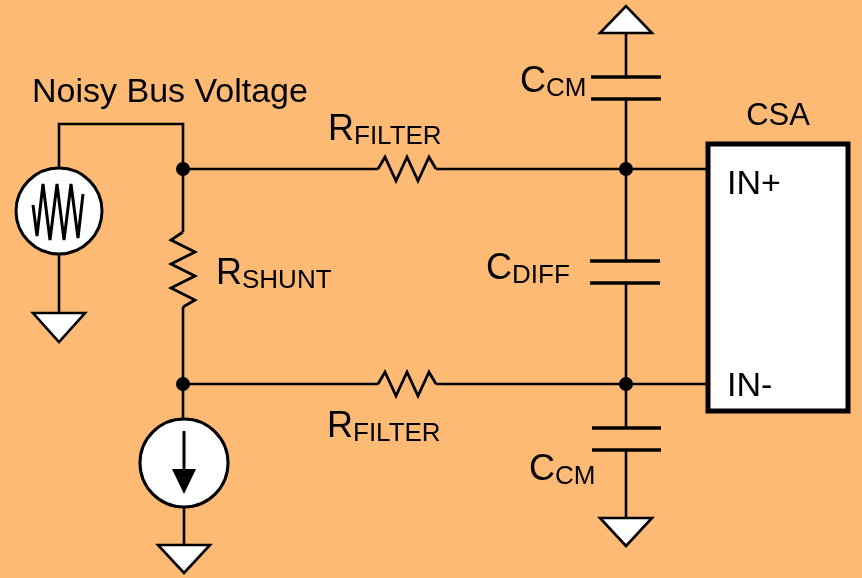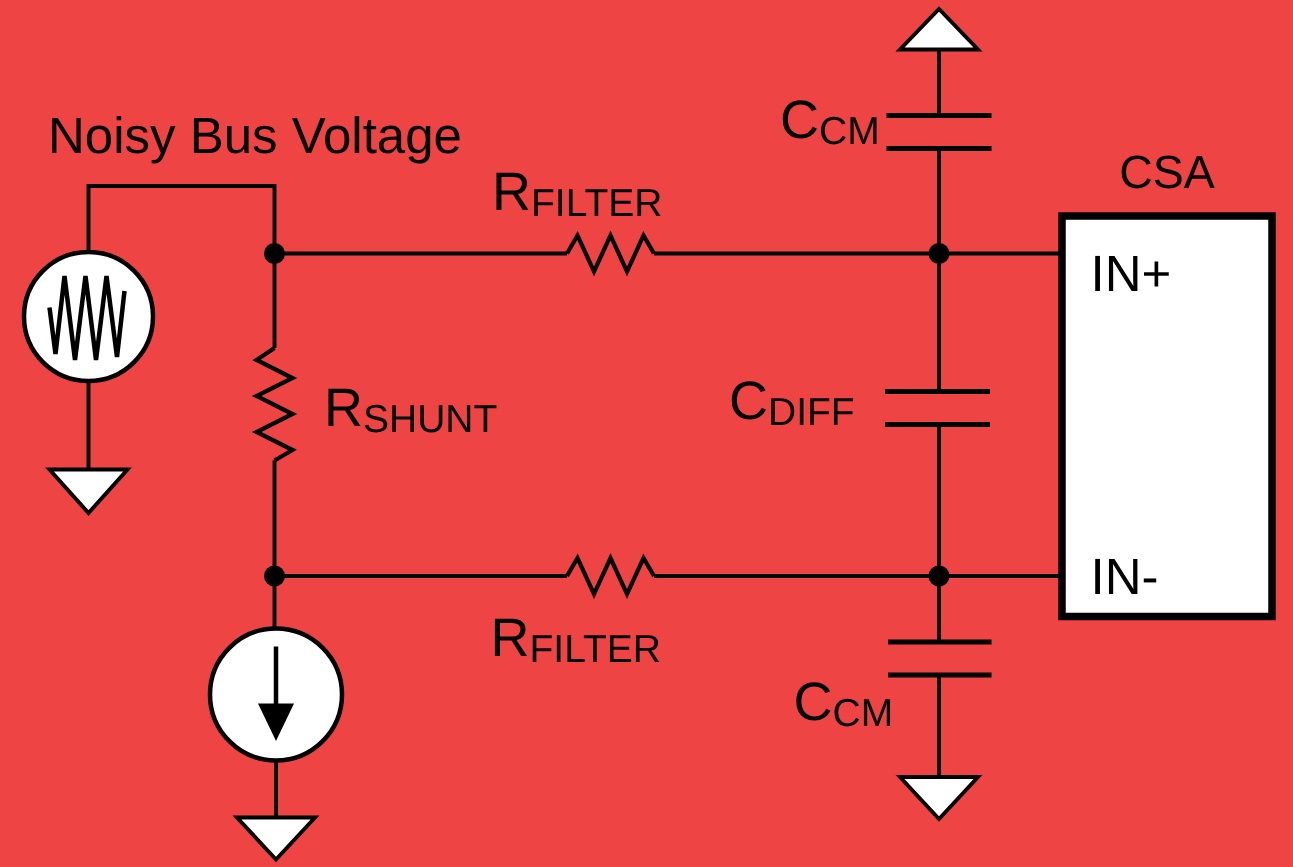--- a/index.html
+++ b/index.html
@@ -4,21 +4,21 @@
 <style>
   html, body {
     margin: 0;
     padding: 0;
     background: #ffffff;
   }
   .canvas {
     position: relative;
     width: 862px;
     height: 578px;
-    background: #ef4444;
+    background: #fdba74;
     overflow: hidden;
   }
   svg { display: block; }
   .wire   { stroke: #000000; stroke-width: 2.6; fill: none; }
   .symOutline { stroke: #000000; stroke-width: 3; fill: #ffffff; }
   .zig    { stroke: #000000; stroke-width: 2.8; fill: none; stroke-linejoin: miter; }
   .plate  { stroke: #000000; stroke-width: 3.4; fill: none; }
   .gnd    { stroke: #000000; stroke-width: 2.6; fill: #ffffff; stroke-linejoin: miter; }
   .node   { fill: #000000; stroke: none; }
   .box    { stroke: #000000; stroke-width: 5; fill: #ffffff; }

